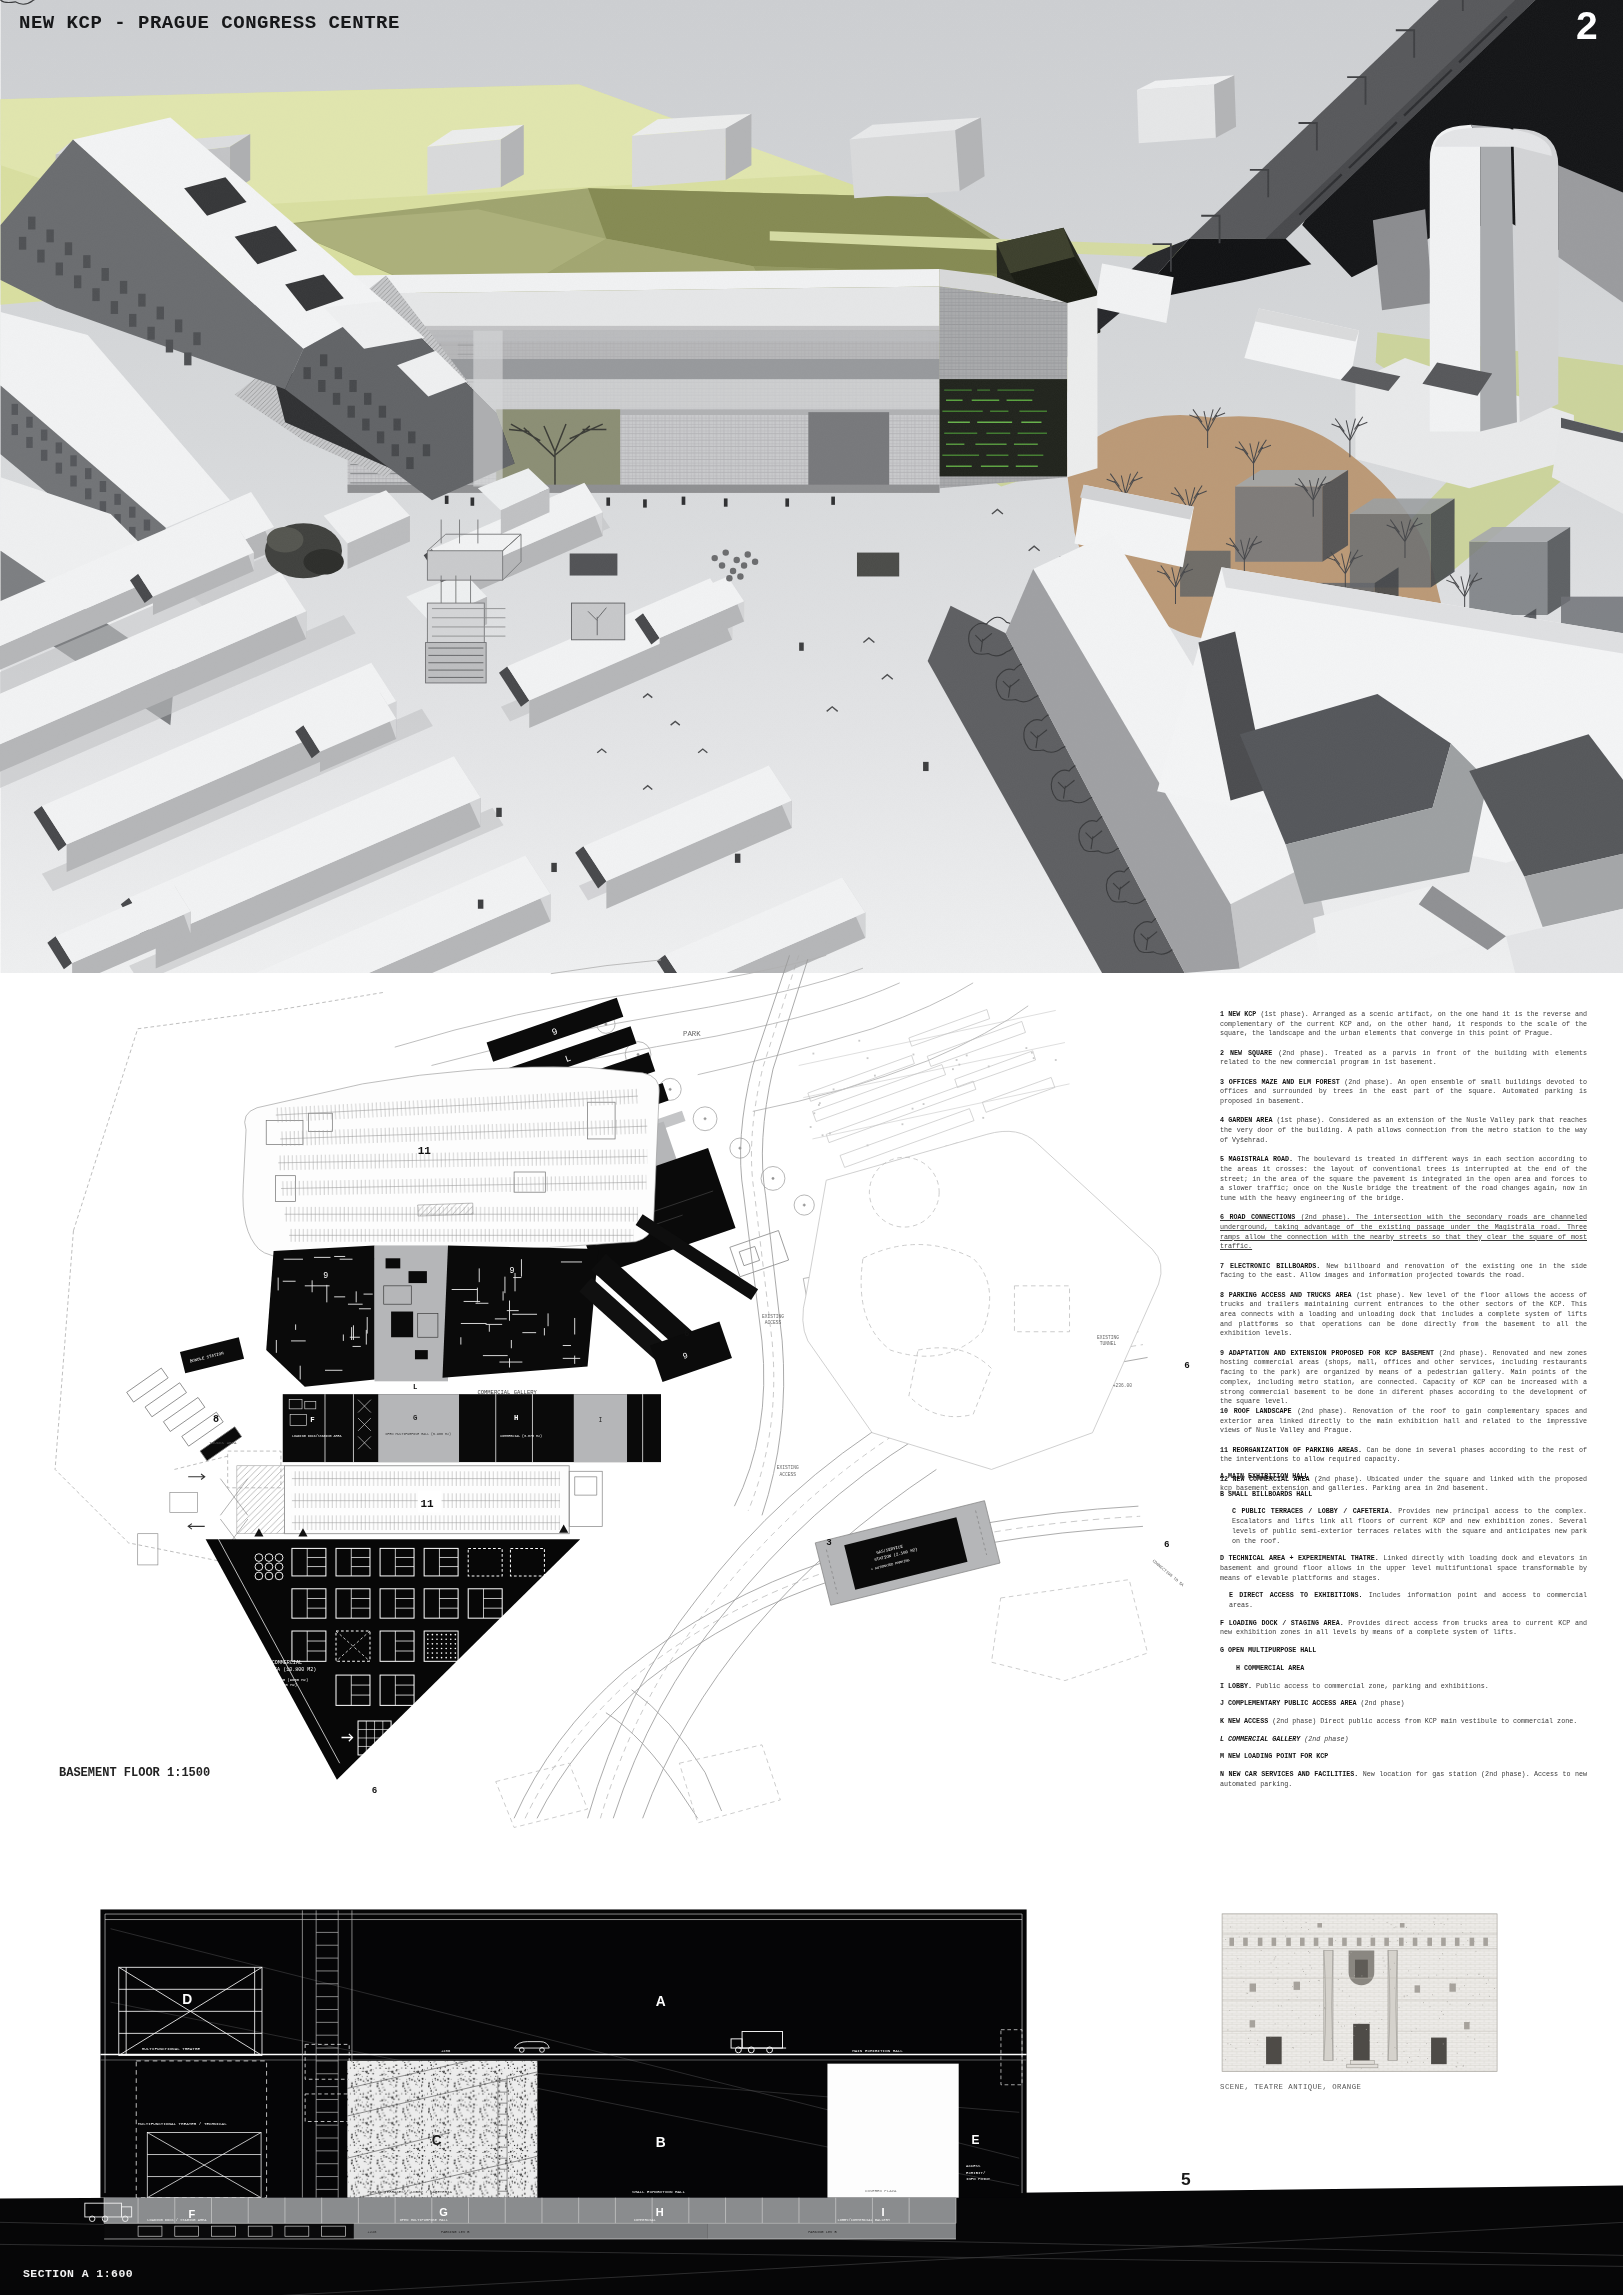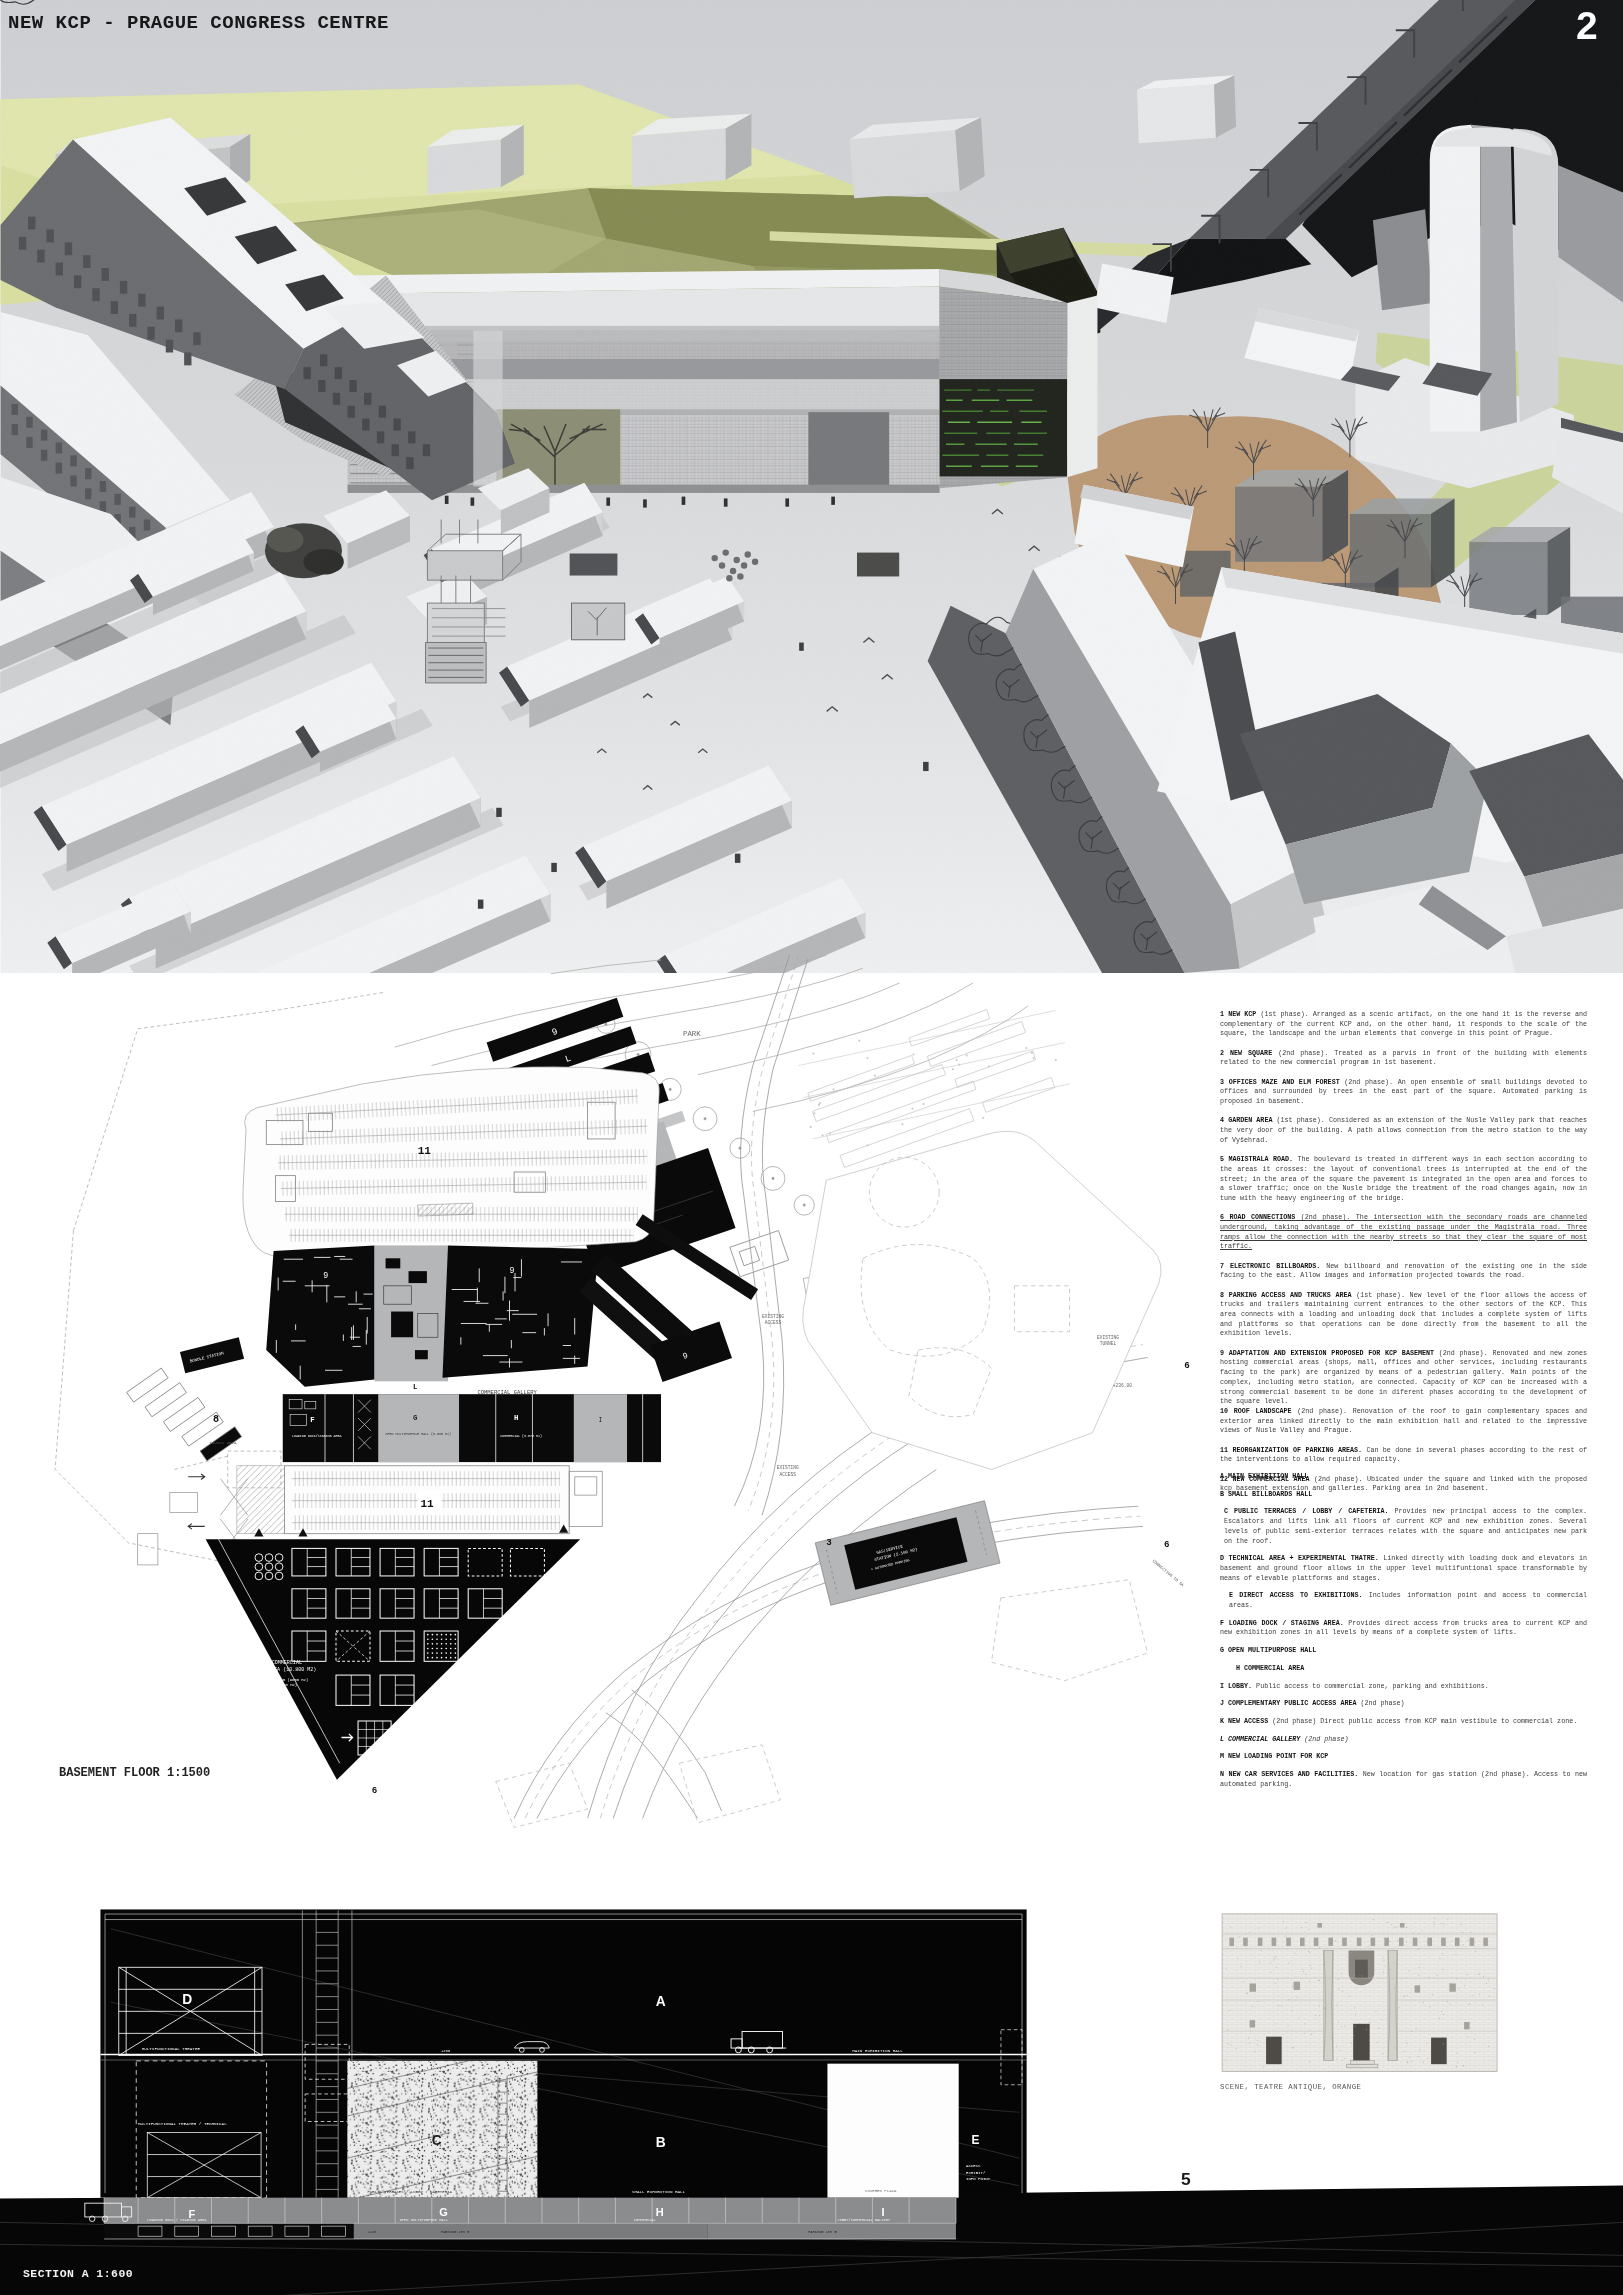--- a/index.html
+++ b/index.html
@@ -574,21 +574,21 @@
         <rect x="600" y="940" width="6" height="10"></rect>
         <rect x="800" y="930" width="6" height="10"></rect>
         <rect x="870" y="700" width="5" height="9"></rect>
         <rect x="520" y="980" width="6" height="10"></rect>
         <rect x="1005" y="830" width="6" height="10"></rect>
 </g>
 
 <rect x="0" y="0" width="1768" height="1060" filter="url(#paperN)" opacity="0.10"></rect>
 </svg>
 
-<div class="abs" style="left:8px;top:12px;font-size:19px;font-weight:bold;letter-spacing:0.5px;color:#17181a;font-family:'Liberation Mono',monospace;text-align:center;">NEW KCP - PRAGUE CONGRESS CENTRE</div>
+<div class="abs" style="left:19px;top:12px;font-size:19px;font-weight:bold;letter-spacing:0.5px;color:#17181a;font-family:'Liberation Mono',monospace;text-align:center;">NEW KCP - PRAGUE CONGRESS CENTRE</div>
 
 <svg class="abs" style="left:0;top:955px" width="1221" height="882" viewBox="0 0 1330 960">
 <defs>
 <pattern id="stall" width="4.5" height="30" patternUnits="userSpaceOnUse">
           <path d="M2 0 V30" stroke="#a2a2a2" stroke-width="0.55"></path>
         </pattern>
 <pattern id="stall2" width="4.5" height="26" patternUnits="userSpaceOnUse">
           <path d="M2 0 V26" stroke="#a2a2a2" stroke-width="0.55"></path>
         </pattern>
 <pattern id="hatchd" width="7" height="7" patternUnits="userSpaceOnUse">
@@ -1099,21 +1099,21 @@
 <p style="margin:0 0 9.6px 0;"><b style="color:#111">8 PARKING ACCESS AND TRUCKS AREA</b> (1st phase). New level of the floor allows the access of trucks and trailers maintaining current entrances to the other sectors of the KCP. This area connects with a loading and unloading dock that includes a complete system of lifts and plattforms so that operations can be done directly from the basement to all the exhibition levels.</p>
 <p style="margin:0 0 0 0;"><b style="color:#111">9  ADAPTATION AND EXTENSION PROPOSED FOR KCP BASEMENT</b> (2nd phase). Renovated and new zones hosting commercial areas (shops, mall, offices and other services, including restaurants facing to the park) are organized by means of a pedestrian gallery. Main points of the complex, including metro station, are connected. Capacity of KCP can be increased with a strong commercial basement to be done in diferent phases according to the development of the square level.</p>
 <p style="margin:0 0 9.6px 0;"><b style="color:#111">10 ROOF LANDSCAPE</b> (2nd phase). Renovation of the roof to gain complementary spaces and exterior area linked directly to the main exhibition hall and related to the impressive views of Nusle Valley and Prague.</p>
 <p style="margin:0 0 9.6px 0;"><b style="color:#111">11 REORGANIZATION OF PARKING AREAS.</b> Can be done in several phases according to the rest of the interventions to allow required capacity.</p>
 <p style="margin:0 0 9.6px 0;"><b style="color:#111">12  NEW COMMERCIAL AREA</b> (2nd phase). Ubicated under the square and linked with the proposed kcp basement extension and galleries. Parking area in 2nd basement.</p>
 </div>
 
 <div class="abs" style="left:1220px;top:1472px;width:367px;font-family:'Liberation Mono',monospace;font-size:6.7px;line-height:9.7px;color:#3a3a3a;text-align:justify;">
 <p style="margin:0 0 8px 0;"><b style="color:#111">A MAIN EXHIBITION HALL</b></p>
 <p style="margin:0 0 8px 0;"><b style="color:#111">B SMALL BILLBOARDS HALL</b></p>
-<p style="margin:0 0 8px 4px;"><b style="color:#111">C PUBLIC TERRACES / LOBBY / CAFETERIA.</b> Provides new principal access to the complex. Escalators and lifts link all floors of current KCP and new exhibition zones. Several levels of public semi-exterior terraces relates with the square and anticipates new park on the roof.</p>
+<p style="margin:0 0 8px 12px;"><b style="color:#111">C PUBLIC TERRACES / LOBBY / CAFETERIA.</b> Provides new principal access to the complex. Escalators and lifts link all floors of current KCP and new exhibition zones. Several levels of public semi-exterior terraces relates with the square and anticipates new park on the roof.</p>
 <p style="margin:0 0 8px 0;"><b style="color:#111">D TECHNICAL AREA + EXPERIMENTAL THATRE.</b> Linked directly with loading dock and elevators in basement and ground floor allows in the upper level multifuntional space transformable by means of elevable plattforms and stages.</p>
 <p style="margin:0 0 8px 9px;"><b style="color:#111">E DIRECT ACCESS TO EXHIBITIONS.</b> Includes information point and access to commercial areas.</p>
 <p style="margin:0 0 8px 0;"><b style="color:#111">F LOADING DOCK / STAGING AREA.</b> Provides direct access from trucks area to current KCP and new exhibition zones in all levels by means of a complete system of lifts.</p>
 <p style="margin:0 0 8px 0;"><b style="color:#111">G OPEN MULTIPURPOSE HALL</b></p>
 <p style="margin:0 0 8px 16px;"><b style="color:#111">H COMMERCIAL AREA</b></p>
 <p style="margin:0 0 8px 0;"><b style="color:#111">I LOBBY.</b> Public access to commercial zone, parking and exhibitions.</p>
 <p style="margin:0 0 8px 0;"><b style="color:#111">J COMPLEMENTARY PUBLIC ACCESS AREA</b> (2nd phase)</p>
 <p style="margin:0 0 8px 0;"><b style="color:#111">K NEW ACCESS</b> (2nd phase) Direct public access from KCP main vestibule to commercial zone.</p>
 <p style="margin:0 0 8px 0;font-style:italic;"><b style="color:#111">L COMMERCIAL GALLERY</b> (2nd phase)</p>
 <p style="margin:0 0 8px 0;"><b style="color:#111">M NEW LOADING POINT FOR KCP</b></p>

